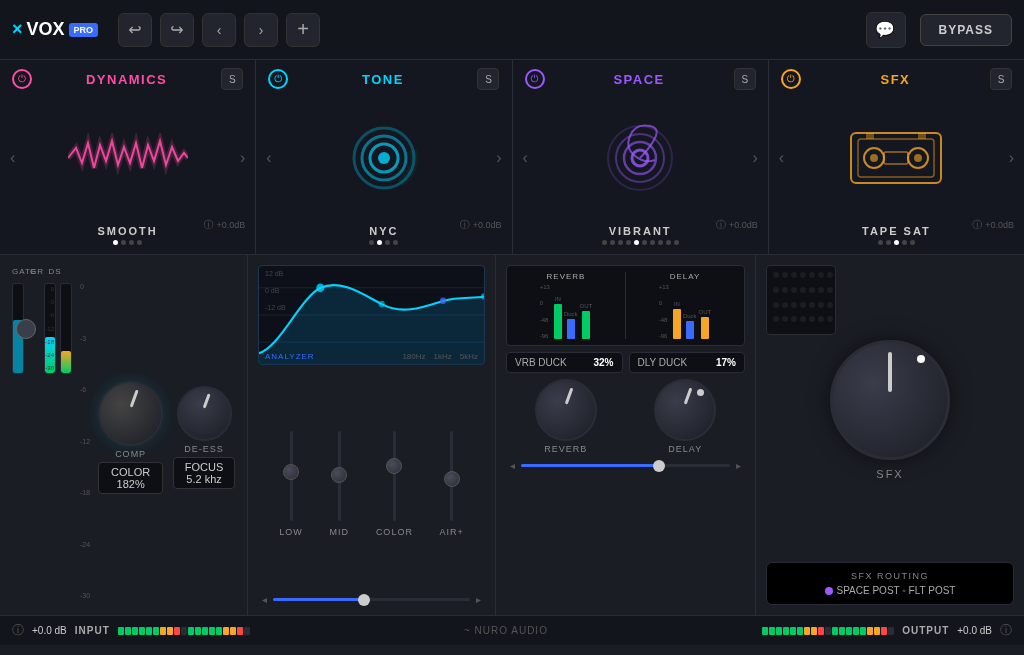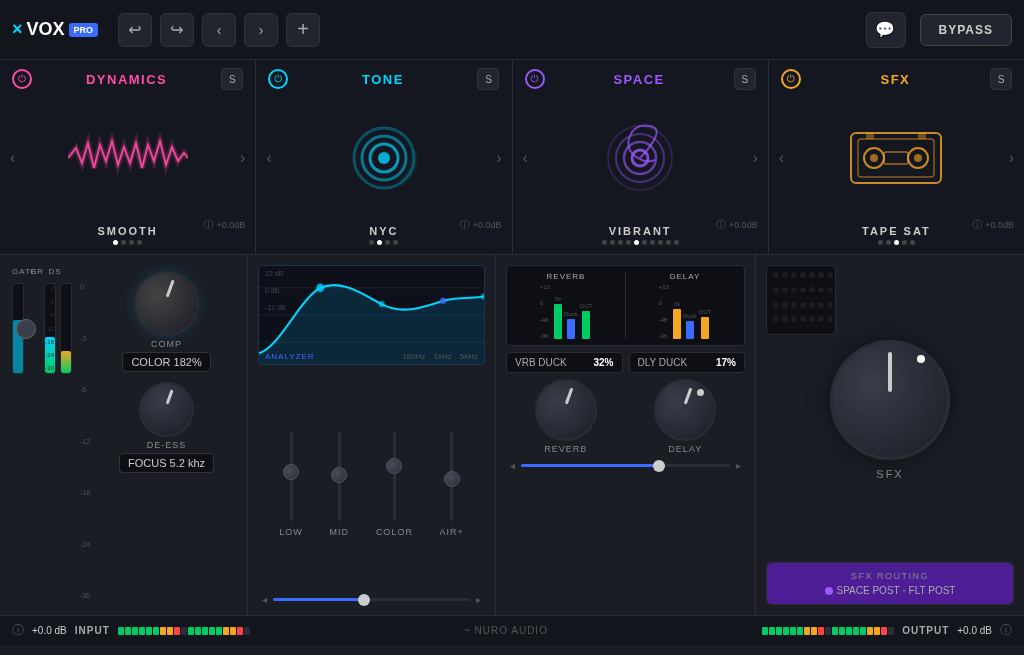--- a/index.html
+++ b/index.html
@@ -463,21 +463,21 @@
       position: absolute;
       width: 8px;
       height: 8px;
       background: #fff;
       border-radius: 50%;
       top: 12px;
       right: 22px;
     }
 
     .sfx-routing-box {
-      background: #4c1d95;
+      background: #000000;
       border: 1px solid #2a2d36;
       border-radius: 6px;
       padding: 8px 12px;
       width: 100%;
       margin-top: 8px;
     }
     .sfx-routing-title {
       font-size: 9px;
       letter-spacing: 1.5px;
       color: #888;
@@ -775,21 +775,21 @@
     <div style="display:flex;flex-direction:column;justify-content:space-between;padding:16px 0 4px;font-size:7px;color:#555;">
       <span>0</span>
       <span>-3</span>
       <span>-6</span>
       <span>-12</span>
       <span>-18</span>
       <span>-24</span>
       <span>-30</span>
     </div>
 
-    <div style="flex:1;display:flex;flex-direction:column;align-items:center;gap:10px;padding-top:4px;">
+    <div style="flex:1;display:flex;flex-direction:row;align-items:center;gap:10px;padding-top:4px;">
       <div class="knob-container">
         <div class="knob knob-large" style="
           background: radial-gradient(circle at 35% 35%, #444, #1a1c24);
           box-shadow: 0 0 15px rgba(0,212,255,0.15);
         "></div>
         <span class="knob-label">COMP</span>
         <div class="param-box">COLOR 182%</div>
       </div>
       <div class="knob-container">
         <div class="knob knob-medium" style="

